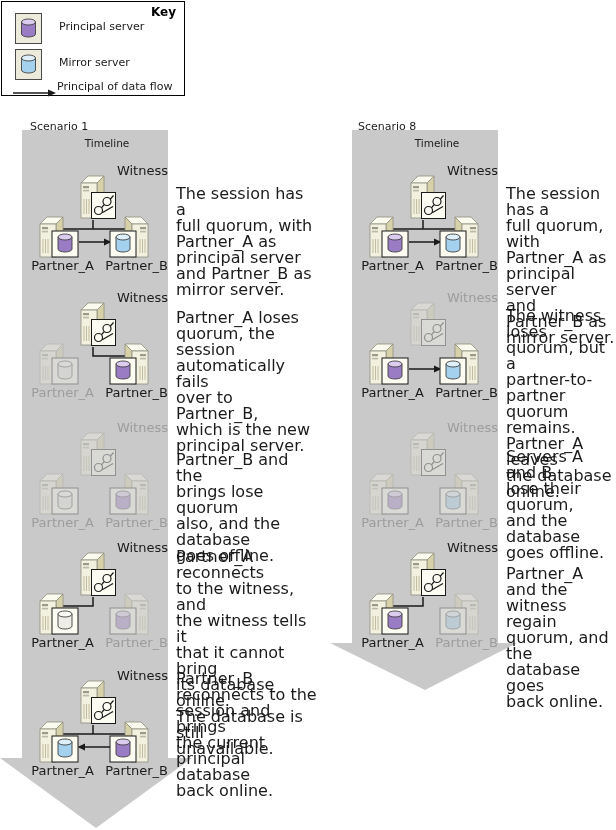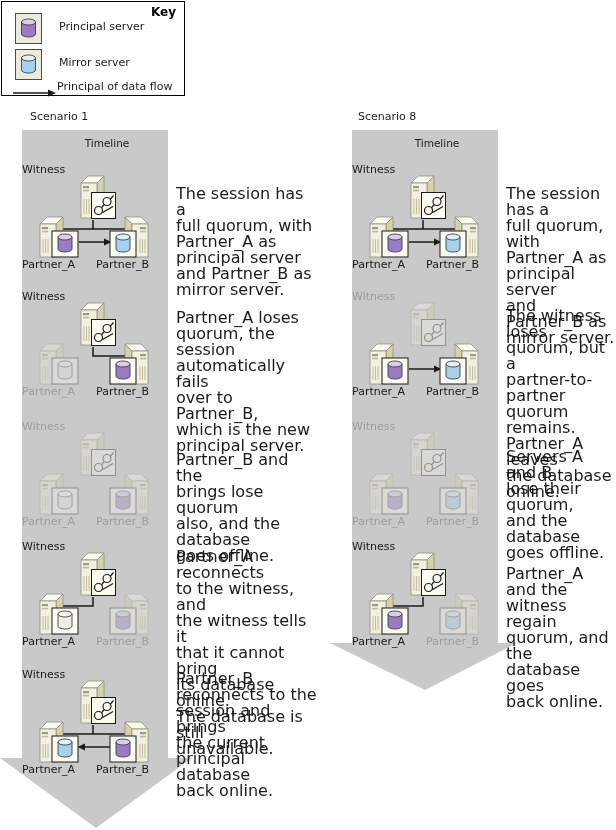--- a/index.html
+++ b/index.html
@@ -10,32 +10,32 @@
   .key-box{position:absolute;left:1px;top:1px;width:184px;height:95px;
            border:1px solid #000;background:#fff;box-sizing:border-box;}
   .key-title{position:absolute;top:3px;right:8px;font-size:12px;font-weight:bold;color:#000;}
   .key-icon-box{position:absolute;left:13px;width:27px;height:31px;
                 border:1px solid #4a4a4a;background:#eceada;box-sizing:border-box;}
   .key-icon-box svg{display:block;}
   .key-label{position:absolute;left:57px;font-size:11px;color:#1b1b1b;white-space:nowrap;}
   .key-arrow{position:absolute;left:10px;top:81px;}
 
   
-  .scenario-title{position:absolute;top:110px;font-size:11px;color:#1b1b1b;white-space:nowrap;}
+  .scenario-title{position:absolute;top:120px;font-size:11px;color:#1b1b1b;white-space:nowrap;}
   .scenario-title.s1{left:30px;} .scenario-title.s2{left:358px;}
   .timeline-arrow{position:absolute;top:130px;}
   .timeline-arrow.s1{left:0px;} .timeline-arrow.s2{left:330px;}
   .timeline-label{position:absolute;top:137px;width:170px;text-align:center;
                   font-size:10.5px;color:#222;}
   .timeline-label.s1{left:22px;} .timeline-label.s2{left:352px;}
 
   
   .step{position:absolute;width:146px;height:112px;}
   .connector{position:absolute;left:0;top:0;}
-  .slabel{position:absolute;font-size:11px;color:#1b1b1b;text-align:left;white-space:nowrap;}
+  .slabel{position:absolute;font-size:13px;color:#1b1b1b;text-align:right;white-space:nowrap;}
   .slabel.faded{color:#9d9d9d;}
   .wlabel{top:0;left:0;width:146px;}
   .palabel{top:95px;left:0;width:72px;}
   .pblabel{top:95px;left:74px;width:72px;}
   .icon{position:absolute;}
   .icon.witness{left:50px;top:12px;width:46px;height:46px;}
   .icon.pa{left:14px;top:52px;width:44px;height:44px;}
   .icon.pb{left:86px;top:52px;width:44px;height:44px;}
   .icon.faded{opacity:0.32;}
 

